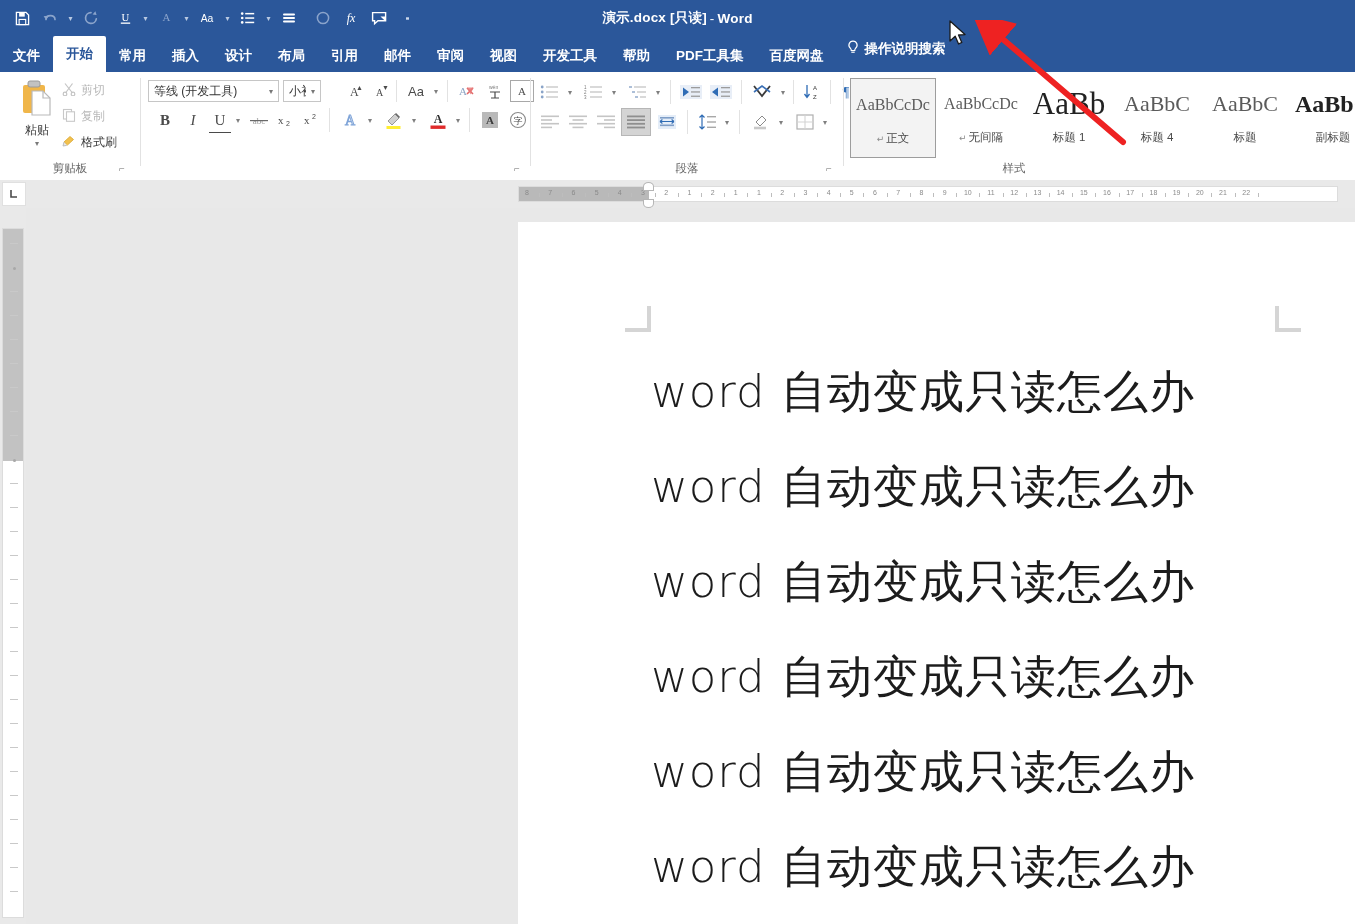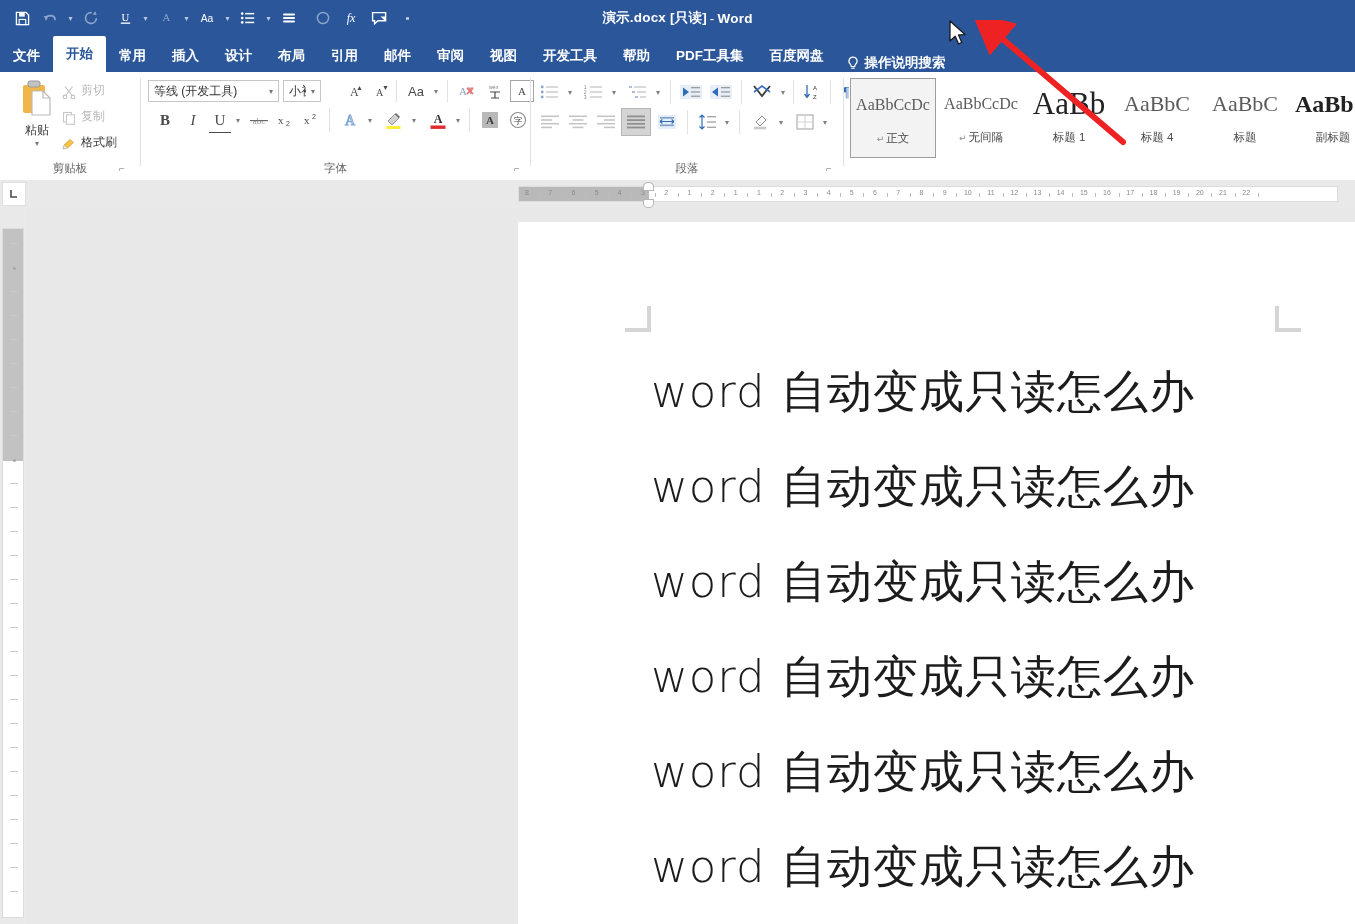--- a/index.html
+++ b/index.html
@@ -45,21 +45,21 @@
     background:#2b579a;color:#fff;font-size:13.5px;font-weight:bold;
     display:flex;align-items:flex-end;
   }
   .tab{
     height:32px;display:flex;align-items:center;padding:0 13px;
     color:#fff;white-space:nowrap;cursor:default;
   }
   .tab.active{
     background:#ffffff;color:#2b579a;height:36px;border-radius:2px 2px 0 0;
   }
-  .tellme{display:flex;align-items:flex-end;gap:6px;padding:0 10px;height:32px;}
+  .tellme{display:flex;align-items:flex-start;gap:6px;padding:0 10px;height:32px;}
   .bulb{
     width:12px;height:16px;position:relative;display:inline-block;
   }
   .bulb svg{display:block;}
 
   
   .ribbon{
     position:absolute;left:0;top:72px;width:1355px;height:108px;
     background:#ffffff;border-bottom:1px solid #d4d4d4;
   }
@@ -75,21 +75,21 @@
     position:absolute;bottom:5px;width:12px;height:12px;
     color:#9a9a9a;font-size:10px;line-height:12px;text-align:center;
   }
 
   
   .paste-wrap{position:absolute;left:8px;top:6px;width:58px;text-align:center;}
   .paste-icon{width:42px;height:46px;margin:0 auto;position:relative;}
   .paste-label{font-size:12px;color:#3b3b3b;margin-top:-2px;}
   .paste-caret{font-size:8px;color:#7a7a7a;line-height:8px;margin-top:1px;}
   .cb-item{
-    position:absolute;display:flex;align-items:flex-end;gap:5px;
+    position:absolute;display:flex;align-items:flex-start;gap:5px;
     font-size:12px;color:#b9b9b9;
   }
   .cb-item.on{color:#3b3b3b;}
 
   
   .ib{
     position:absolute;display:flex;align-items:center;justify-content:center;
     color:#4a4a4a;
   }
   .ib.sel{background:#d4d4d4;border:1px solid #b6b6b6;box-sizing:border-box;}
@@ -449,21 +449,20 @@
             <text x="10" y="13" font-size="11" font-weight="bold" font-family="Liberation Serif,serif" fill="#3a3a3a" text-anchor="middle">A</text>
           </svg>
       </div>
       <div class="ib" style="left:364px;top:36px;width:26px;height:24px;">
         <svg width="20" height="20" viewBox="0 0 20 20">
             <circle cx="10" cy="10" r="7.5" fill="none" stroke="#8a8a8a" stroke-width="1.1"></circle>
             <text x="10" y="14" font-size="9" font-family="Liberation Serif,serif" fill="#4a4a4a" text-anchor="middle">字</text>
           </svg>
       </div>
 
-      <div class="glabel">字体</div>
       <div class="dlg" style="left:370px;">⌐</div>
     </div>
     <div class="gsep" style="left:530px;"></div>
 
     <div class="rgroup" style="left:531px;width:312px;">
       <div class="ib" style="left:6px;top:8px;width:26px;height:24px;">
         <svg width="20" height="16" viewBox="0 0 20 16">
           <circle cx="2.2" cy="3" r="1.4" fill="#8aa4c8"></circle>
             <rect x="6" y="2.3" width="12" height="1.4" fill="#c9c9c9"></rect>
           <circle cx="2.2" cy="8" r="1.4" fill="#8aa4c8"></circle>
@@ -627,20 +626,21 @@
       </div>
       <div class="stylebox" style="left:358px;">
         <div class="sprev" style="font-size:22px;">AaBbC</div>
         <div class="sname">标题</div>
       </div>
       <div class="stylebox" style="left:446px;">
         <div class="sprev" style="font-size:24px;font-weight:bold;color:#222;">AaBbC</div>
         <div class="sname">副标题</div>
       </div>
 
+      <div class="glabel" style="width:340px;left:0;">样式</div>
     </div>
   </div>
 
   <div class="rulerrow">
     <div class="tabsel">
       <svg width="12" height="12" viewBox="0 0 12 12">
           <path d="M3 2v7h6" stroke="#4a4a4a" stroke-width="1.6" fill="none"></path>
         </svg>
     </div>
     <div class="hruler">

